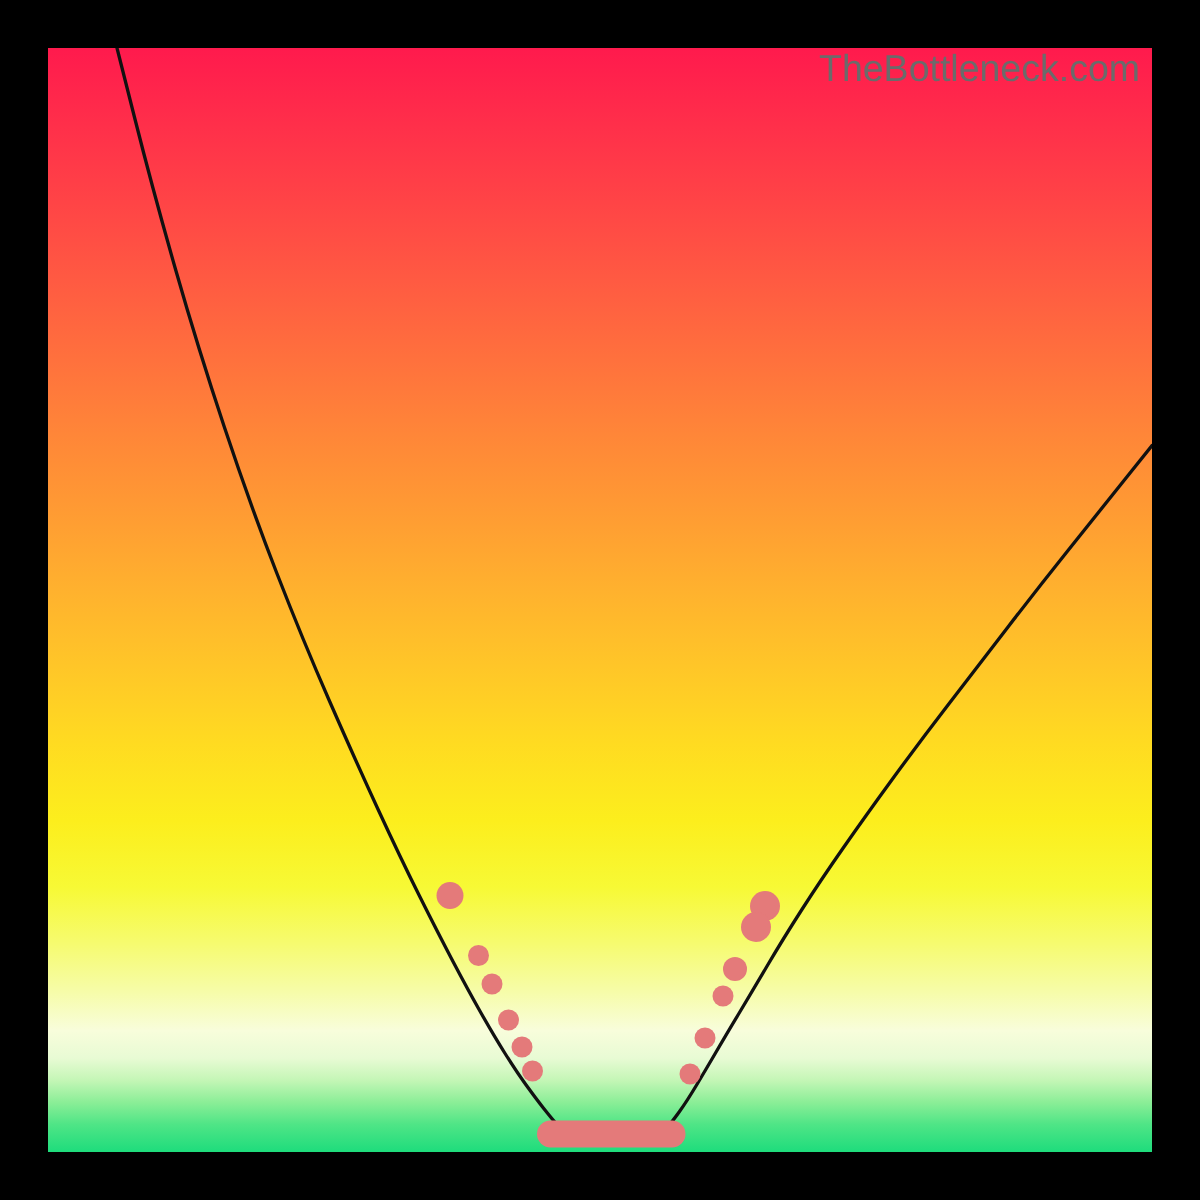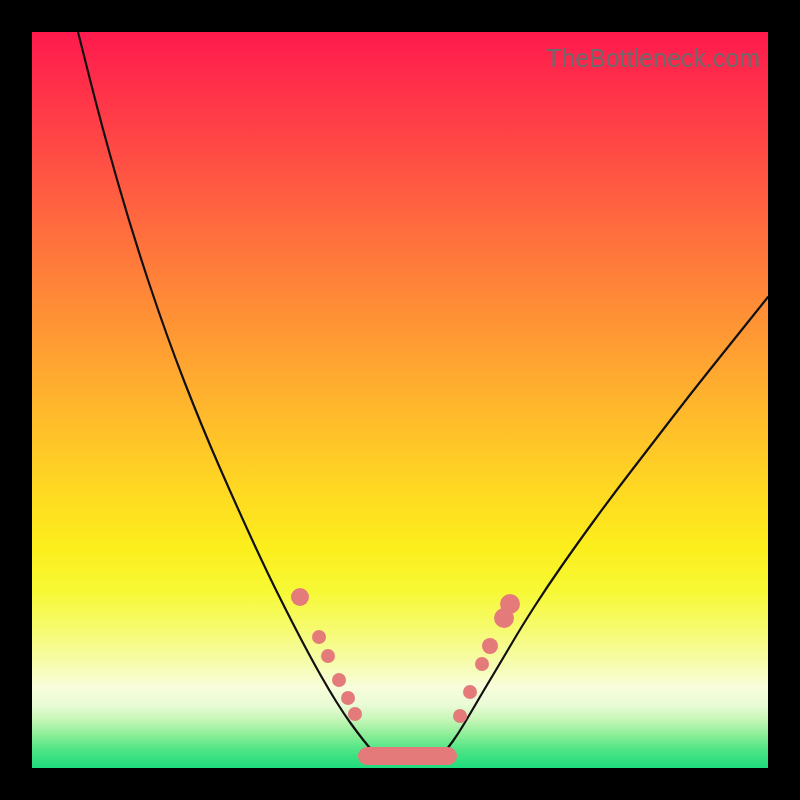--- a/index.html
+++ b/index.html
@@ -42,21 +42,21 @@
       #f8fddb 89%,
       #e8fbd4 91.5%,
       #c4f6b6 93.5%,
       #8bee97 95.5%,
       #4fe586 97.5%,
       #1edc7c 100%
     );
   }
   .watermark {
     position: absolute;
-    top: 12px;
+    top: 0;
     right: 8px;
     color: #6b6b6b;
     font-size: 25px;
     font-weight: 400;
     letter-spacing: 0px;
     user-select: none;
   }
   svg.curves {
     position: absolute;
     left: 0;

